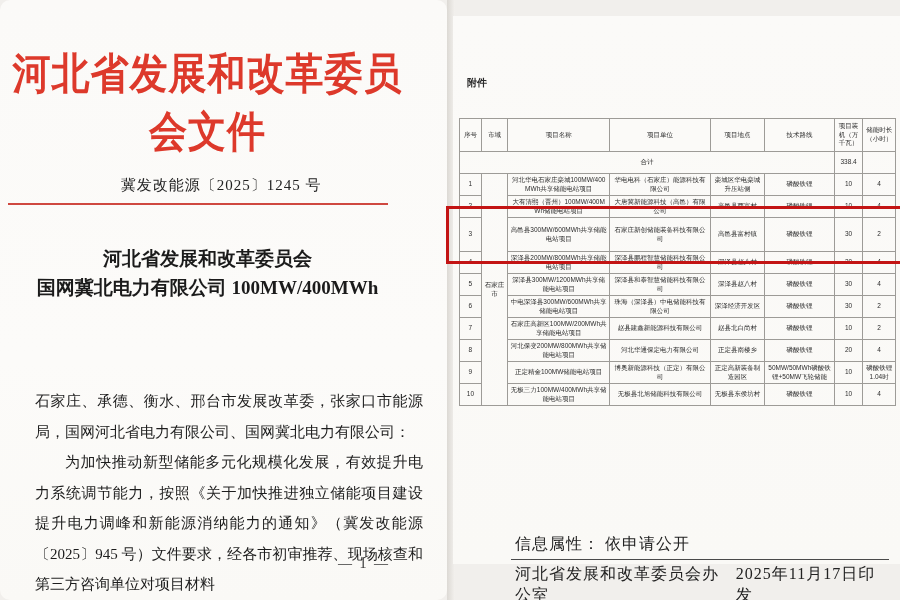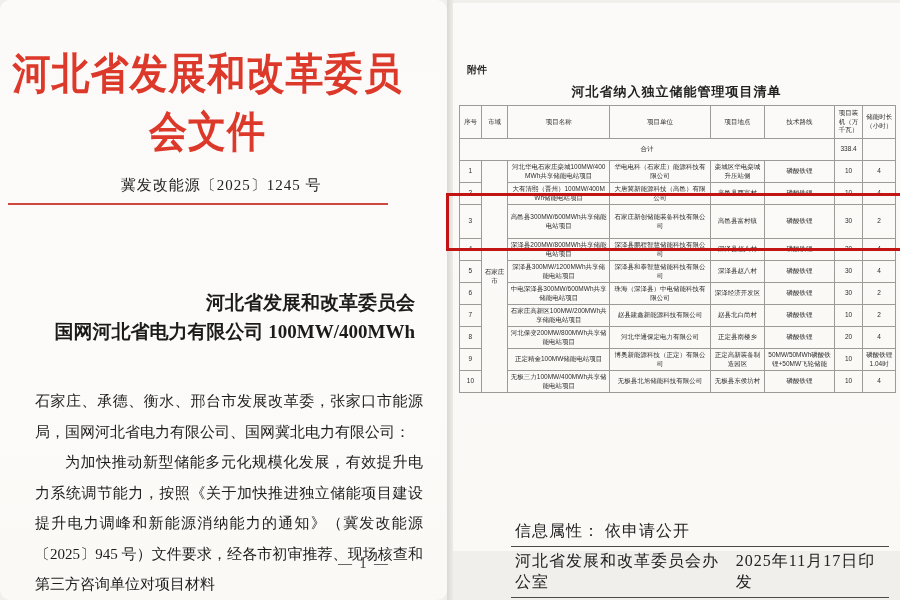--- a/index.html
+++ b/index.html
@@ -9,29 +9,29 @@
   .page-left{position:absolute;left:0;top:0;width:447px;height:600px;
     background:linear-gradient(180deg,#fbfaf8 0%,#fcfbf9 60%,#faf9f6 100%);border-radius:10px;}
   .crease{position:absolute;left:447px;top:0;width:8px;height:600px;
     background:linear-gradient(90deg,#dcd9d4,#f3f1ee);}
   .red-header{position:absolute;top:52px;left:0;width:415px;text-align:center;
     font-family:"Liberation Sans",sans-serif;font-weight:900;font-size:38px;
     letter-spacing:1px;transform:scaleY(1.12);color:#dd392b;}
   .doc-number{position:absolute;top:176px;left:16px;width:410px;text-align:center;
     font-size:15px;color:#222;letter-spacing:1px;}
   .red-rule{position:absolute;top:203px;left:8px;width:380px;height:2px;background:#cf4840;}
-  .doc-title{position:absolute;top:244px;left:0;width:415px;text-align:right;
-    font-weight:bold;font-size:19px;line-height:29px;color:#1b1b1b;margin-top:44px;}
+  .doc-title{position:absolute;top:244px;left:0;width:415px;text-align:center;
+    font-weight:bold;font-size:19px;line-height:29px;color:#1b1b1b;}
   .body-block{position:absolute;top:386px;left:35px;width:388px;
     font-size:15px;line-height:30.5px;color:#1d1d1d;text-align:justify;}
   .body-block .para{ text-indent:2em;}
   .page-num{position:absolute;top:556px;right:57px;font-size:14px;color:#333;letter-spacing:2px;}
 
   
-  .page-right{position:absolute;left:453px;top:3px;width:447px;height:548px;
+  .page-right{position:absolute;left:453px;top:16px;width:447px;height:548px;
     background:linear-gradient(180deg,#fbfaf8,#faf9f6);}
   .attach-label{position:absolute;top:60px;left:14px;font-size:10px;font-weight:bold;color:#2a2a2a;}
   .table-title{position:absolute;top:80px;left:0;width:447px;text-align:center;
     font-size:13px;font-weight:bold;color:#1f1f1f;letter-spacing:1px;}
   .ptable{position:absolute;top:102px;left:6px;width:437px;border-collapse:collapse;
     font-family:"Liberation Sans",sans-serif;font-size:6.5px;color:#2c2c2c;table-layout:fixed;}
   .ptable th,.ptable td{border:1px solid #9d9b97;padding:1px 2px;text-align:center;
     vertical-align:middle;line-height:1.35;word-break:break-all;overflow:hidden;}
   .ptable th{font-weight:normal;height:30px;background:#fbfaf8;}
   .ptable .total-row td{height:14px;}
@@ -48,34 +48,33 @@
 <body>
 
 <div class="canvas">
 
   <div class="page-left">
     <div class="red-header">河北省发展和改革委员会文件</div>
     <div class="doc-number">冀发改能源〔2025〕1245 号</div>
     <div class="red-rule"></div>
     <div class="doc-title">
       <div>河北省发展和改革委员会</div>
-      <div>国网河北省电力有限公司 100MW/400MWh</div>
+      <div>国网冀北电力有限公司 100MW/400MWh</div>
     </div>
     <div class="body-block">
       <div>石家庄、承德、衡水、邢台市发展改革委，张家口市能源局，国网河北省电力有限公司、国网冀北电力有限公司：</div>
       <div class="para">为加快推动新型储能多元化规模化发展，有效提升电力系统调节能力，按照《关于加快推进独立储能项目建设 提升电力调峰和新能源消纳能力的通知》（冀发改能源〔2025〕945 号）文件要求，经各市初审推荐、现场核查和第三方咨询单位对项目材料</div>
     </div>
     <div class="page-num">— 1 —</div>
   </div>
 
   <div class="crease"></div>
 
   <div class="page-right">
     <div class="attach-label">附件</div>
-    <div class="table-title">河北省纳入独立储能管理项目清单</div>
 
     <table class="ptable">
       <colgroup>
         <col style="width:5%">
           <col style="width:6%">
           <col style="width:23.5%">
           <col style="width:23%">
         <col style="width:12.5%">
           <col style="width:16%">
           <col style="width:6.5%">

